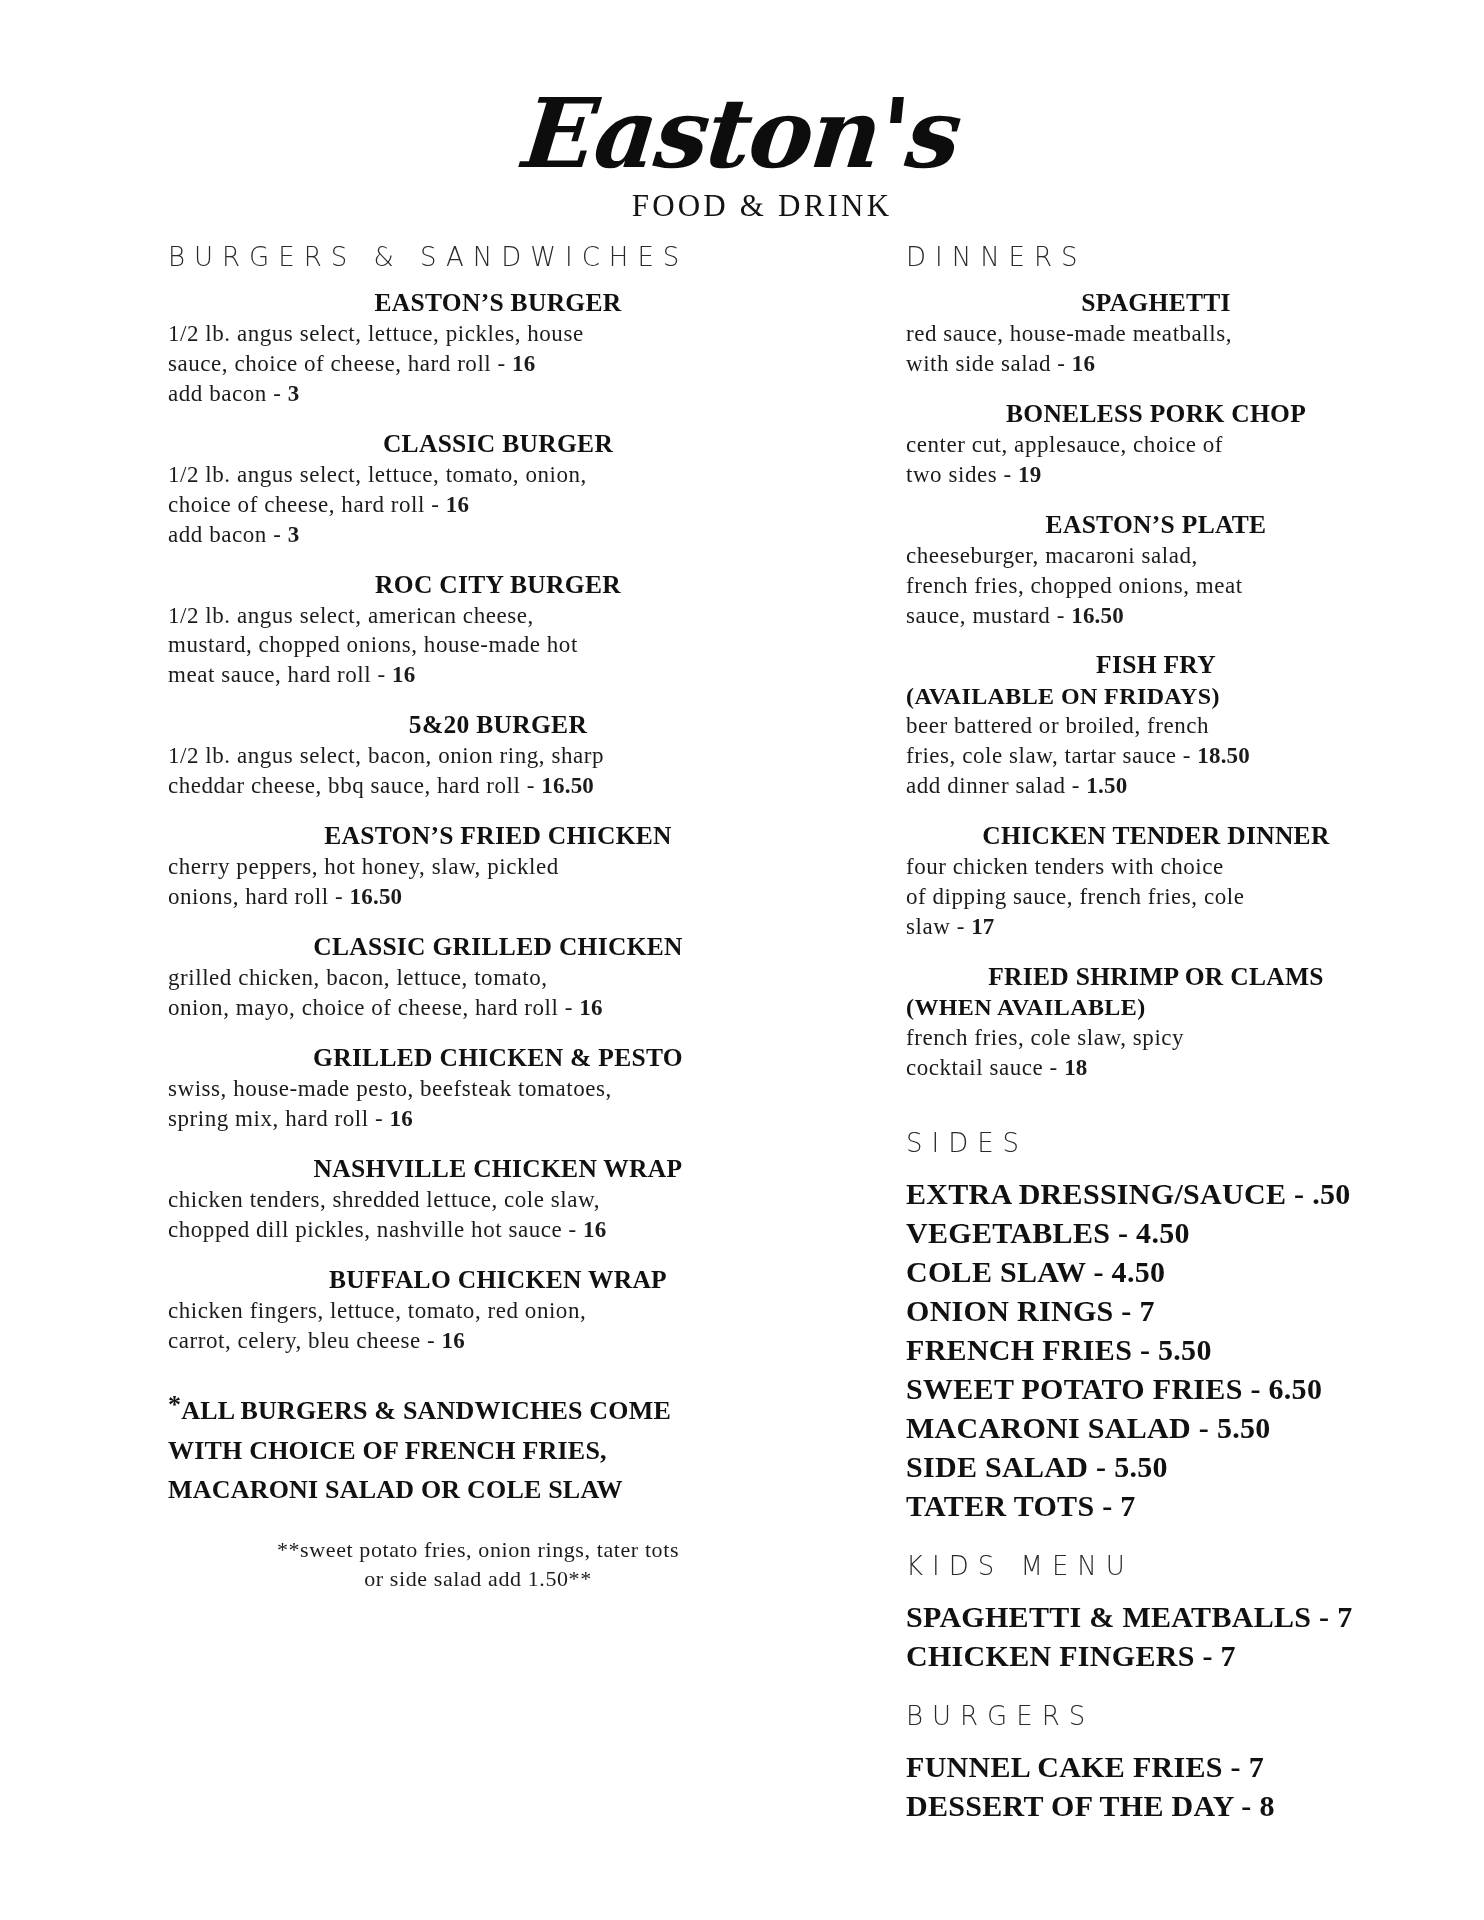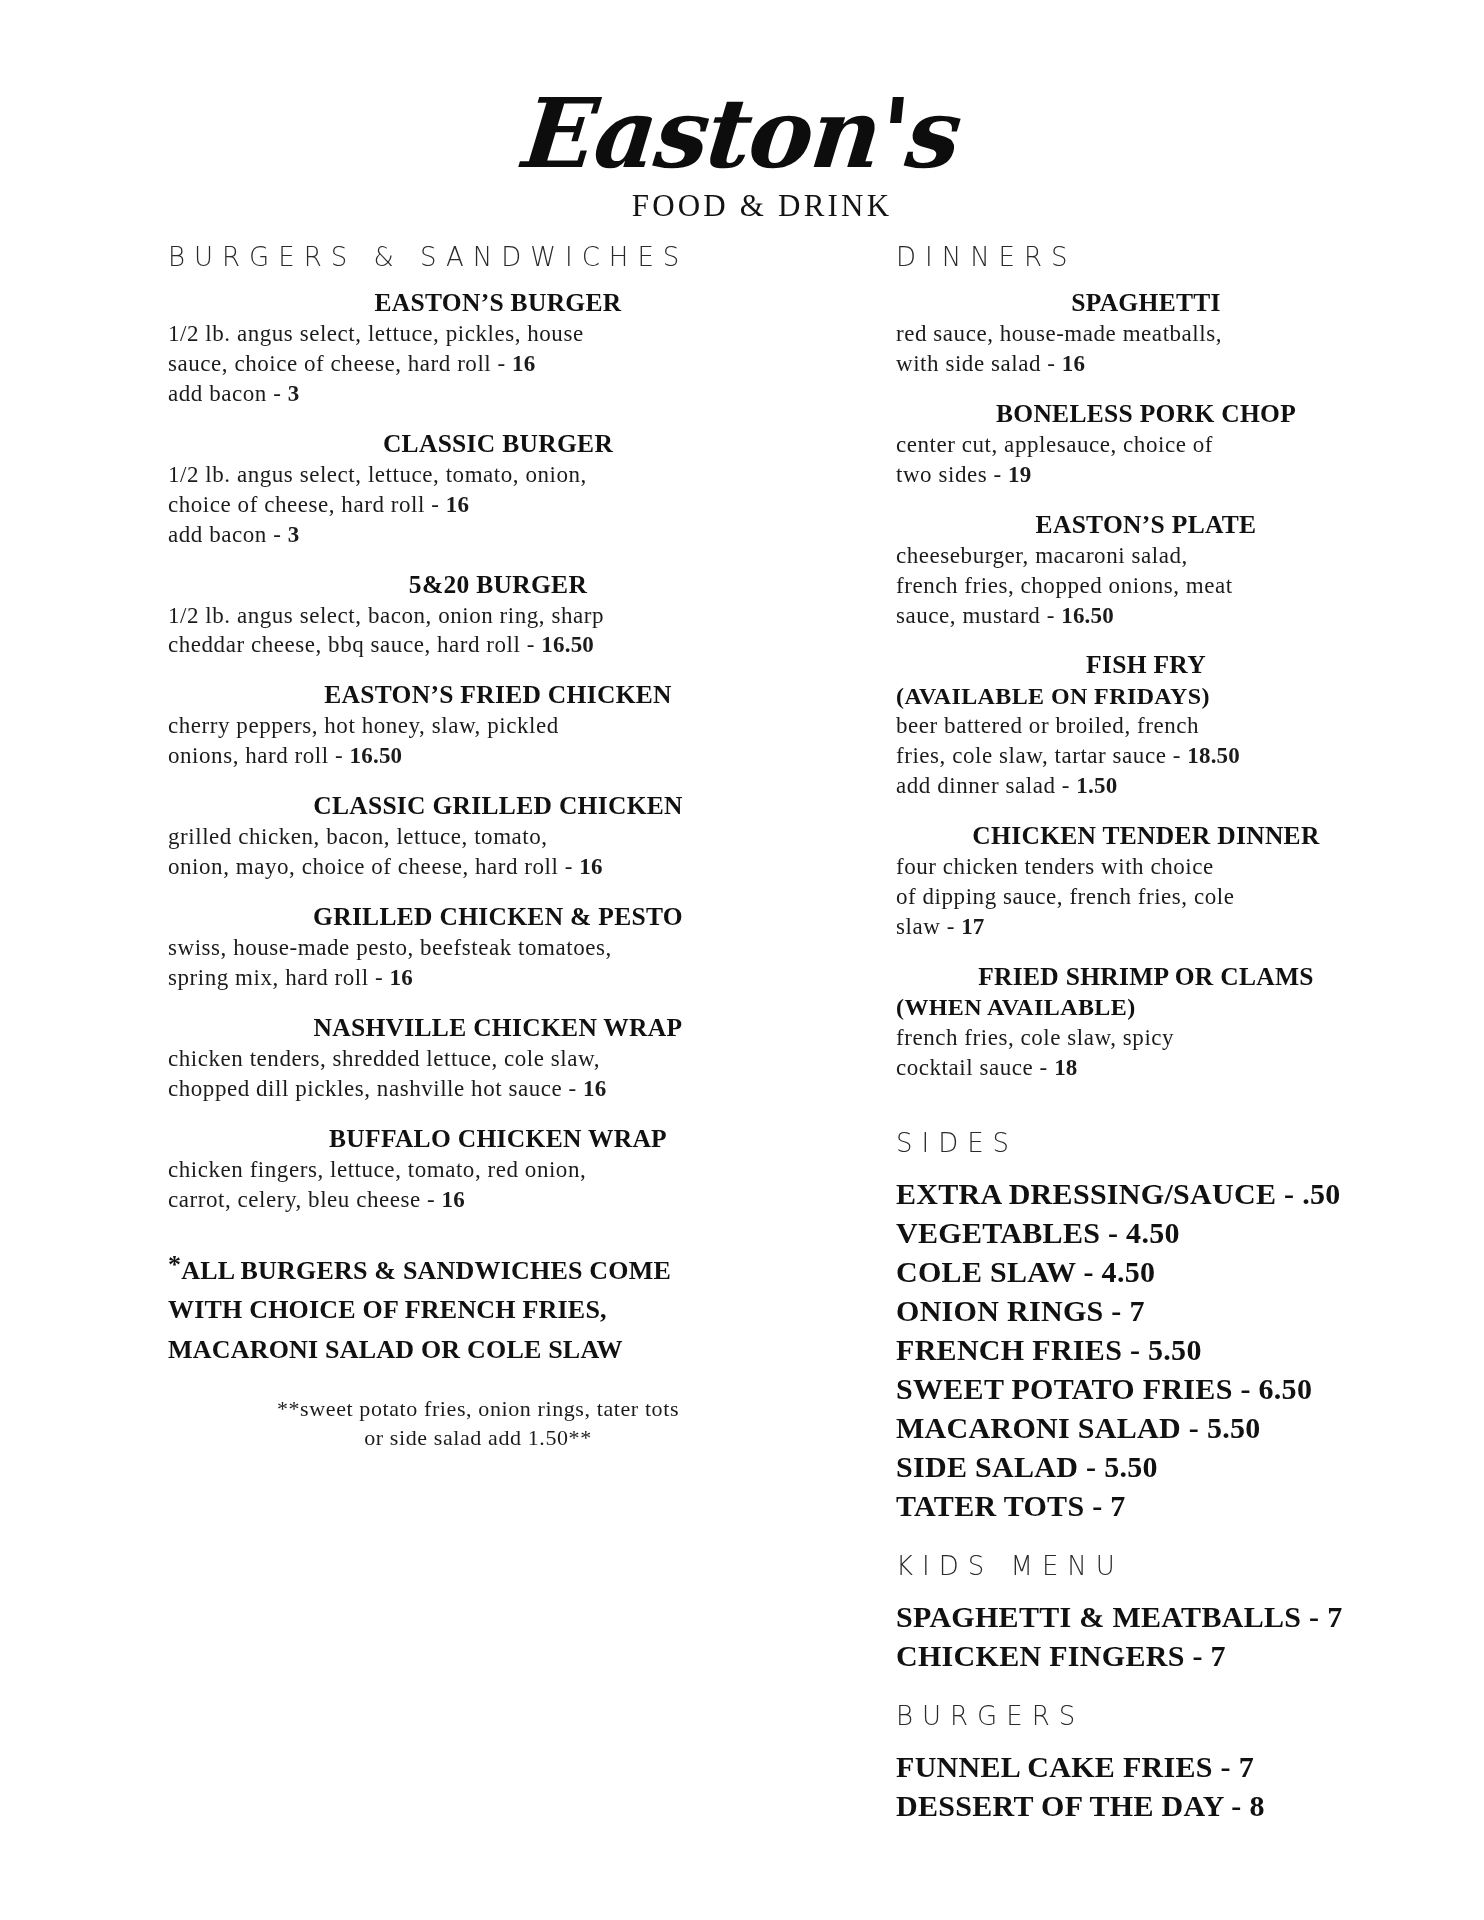--- a/index.html
+++ b/index.html
@@ -39,20 +39,21 @@
     color: #141414;
     margin-top: 6px;
     margin-left: 40px;
   }
 
   
   .columns {
     display: flex;
     align-items: flex-start;
     padding: 18px 0 0 0;
+    gap: 10px;
   }
   .col-left {
     width: 660px;
     margin-left: 168px;
   }
   .col-right {
     width: 500px;
     margin-left: 68px;
   }
 
@@ -160,20 +161,28 @@
 
     <div class="item">
       <p class="item-name">CLASSIC BURGER</p>
       <p class="item-desc">
         <span>1/2 lb. angus select, lettuce, tomato, onion,</span><br>
         <span>choice of cheese, hard roll - </span><b>16</b><br>
         <span>add bacon - </span><b>3</b>
       </p>
     </div>
 
+    <div class="item">
+      <p class="item-name">ROC CITY BURGER</p>
+      <p class="item-desc">
+        <span>1/2 lb. angus select, american cheese,</span><br>
+        <span>mustard, chopped onions, house-made hot</span><br>
+        <span>meat sauce, hard roll - </span><b>16</b>
+      </p>
+    </div>
 
     <div class="item">
       <p class="item-name">5&amp;20 BURGER</p>
       <p class="item-desc">
         <span>1/2 lb. angus select, bacon, onion ring, sharp</span><br>
         <span>cheddar cheese, bbq sauce, hard roll - </span><b>16.50</b>
       </p>
     </div>
 
     <div class="item">

